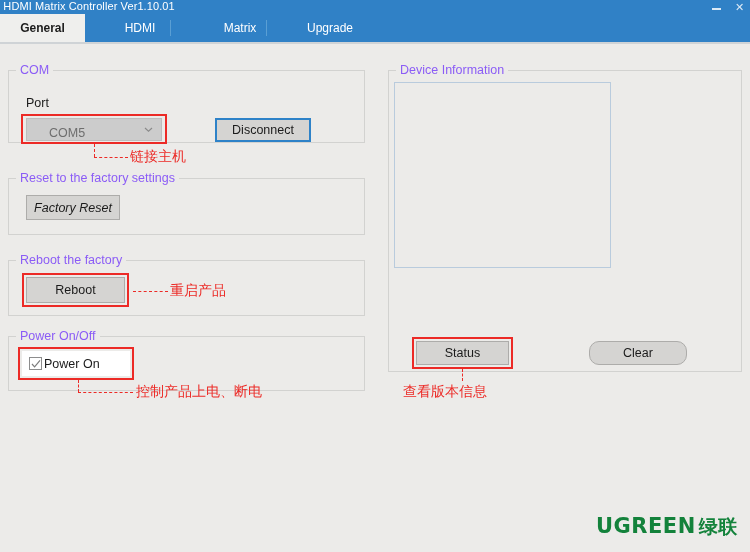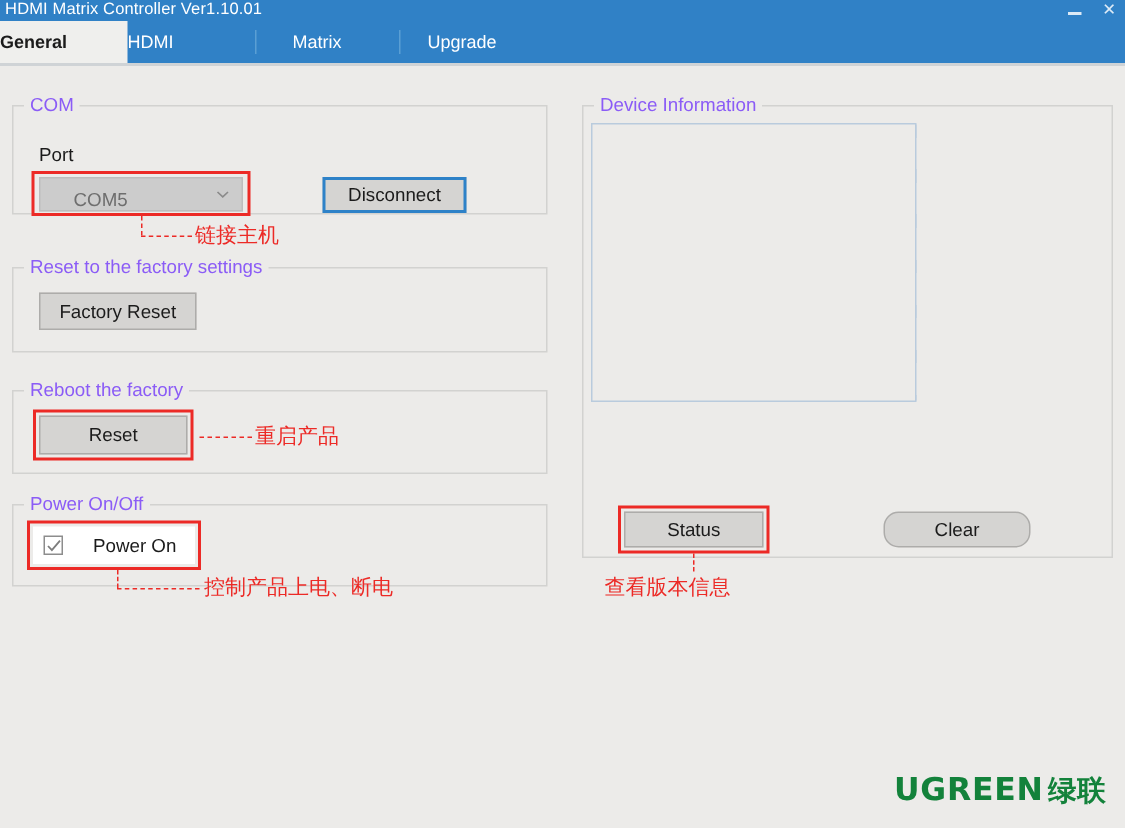--- a/index.html
+++ b/index.html
@@ -68,20 +68,21 @@
     left: 0; top: 14px;
     width: 750px; height: 28px;
     background: #3081c6;
   }
   .tab {
     position: absolute;
     top: 0;
     height: 28px;
     display: flex;
     align-items: center;
+    justify-content: center;
     font-size: 12px;
     color: #ffffff;
     white-space: nowrap;
   }
   .tab.active {
     background: #efefed;
     color: #1b1b1b;
     font-weight: bold;
   }
   .tab-sep {
@@ -166,21 +167,21 @@
     background: #d5d4d2;
   }
 
   .checkwrap {
     position: absolute;
     box-sizing: border-box;
     background: #ffffff;
     display: flex;
     align-items: center;
     padding-left: 7px;
-    gap: 20px;
+    gap: 2px;
   }
   .checkbox {
     width: 13px; height: 13px;
     box-sizing: border-box;
     border: 1px solid #8d8d8d;
     background: #ffffff;
     position: relative;
     flex: 0 0 auto;
   }
   .checkbox svg {
@@ -310,29 +311,29 @@
       <span>Disconnect</span>
     </div>
 
     <div class="dash-v" style="left:94px; top:100px; height:13px;"></div>
     <div class="dash-h" style="left:94px; top:113px; width:34px;"></div>
     <div class="note" style="left:130px; top:104px;">链接主机</div>
 
     <div class="group" style="left:8px; top:134px; width:355px; height:55px;">
       <div class="group-title">Reset to the factory settings</div>
     </div>
-    <div class="btn" style="left:26px; top:151px; width:105px; height:25px;">
+    <div class="btn" style="left:26px; top:151px; width:94px; height:25px;font-style:italic;">
       <span>Factory Reset</span>
     </div>
 
     <div class="group" style="left:8px; top:216px; width:355px; height:54px;">
       <div class="group-title">Reboot the factory</div>
     </div>
     <div class="btn" style="left:26px; top:233px; width:99px; height:26px;">
-      <span>Reset</span>
+      <span>Reboot</span>
     </div>
     <div class="redbox" style="left:22px; top:229px; width:107px; height:34px;"></div>
     <div class="dash-h" style="left:133px; top:247px; width:35px;"></div>
     <div class="note" style="left:170px; top:238px;">重启产品</div>
 
     <div class="group" style="left:8px; top:292px; width:355px; height:53px;">
       <div class="group-title">Power On/Off</div>
     </div>
     <div class="checkwrap" style="left:22px; top:307px; width:108px; height:25px;">
       <span class="checkbox">

